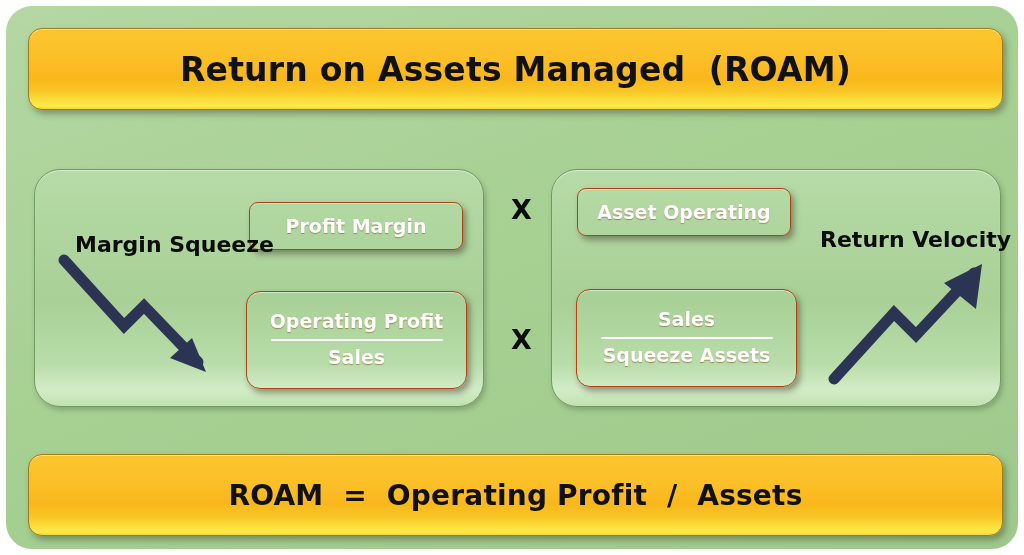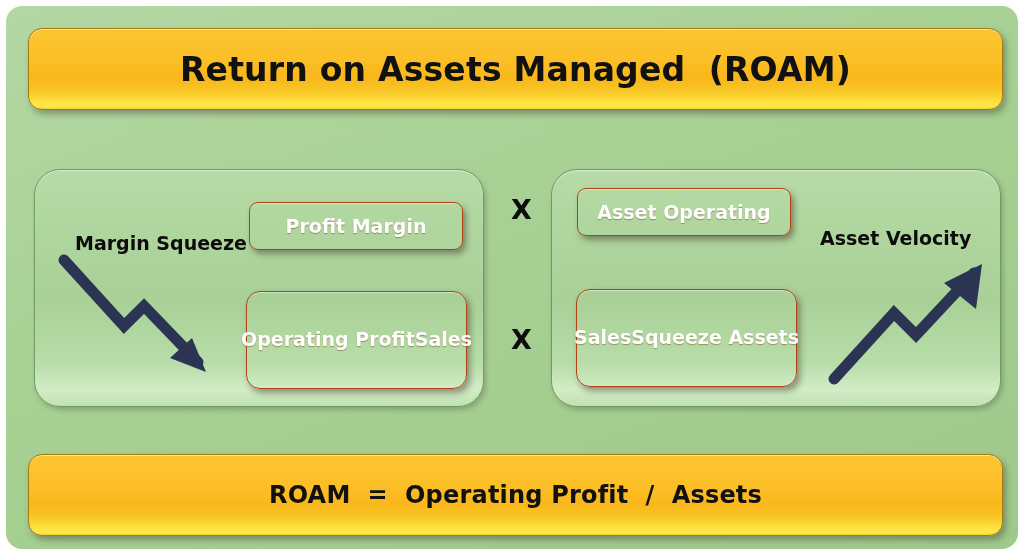--- a/index.html
+++ b/index.html
@@ -21,21 +21,21 @@
   }
 
   
   .board {
     position: absolute;
     left: 6px;
     top: 6px;
     width: 1012px;
     height: 543px;
     box-sizing: border-box;
-    border-radius: 16px;
+    border-radius: 26px;
     background: #a8d195;
     background: linear-gradient(160deg, #b4d7a3 0%, #a7d093 45%, #9fc98c 100%);
   }
 
   
   .banner {
     position: absolute;
     box-sizing: border-box;
     border-radius: 14px;
     border: 1px solid #a07c14;
@@ -58,21 +58,21 @@
   .banner-bottom{ left: 22px;  top: 448px; width: 975px; height: 82px; }
 
   .banner-text {
     color: #111111;
     font-size: 33px;
     font-weight: 600;
     letter-spacing: 0.2px;
     white-space: pre;
     font-family: "DejaVu Sans", "Liberation Sans", sans-serif;
   }
-  .banner-bottom .banner-text { font-size: 24px; }
+  .banner-bottom .banner-text { font-size: 28px; }
 
   
   .panel {
     position: absolute;
     top: 163px;
     width: 450px;
     height: 238px;
     box-sizing: border-box;
     border-radius: 26px;
     border: 1px solid #6f9b60;
@@ -125,21 +125,21 @@
   .obtn-pm { left: 243px; top: 196px; width: 214px; height: 48px; border-radius: 9px; }
   .obtn-at { left: 571px; top: 182px; width: 214px; height: 48px; border-radius: 9px; }
 
   
   .obtn-frac { border-radius: 14px; }
   .obtn-opsales   { left: 240px; top: 285px; width: 221px; height: 98px; }
   .obtn-salesasst { left: 570px; top: 283px; width: 221px; height: 98px; }
 
   .frac {
     display: flex;
-    flex-direction: row;
+    flex-direction: column;
     align-items: center;
     justify-content: center;
     width: 100%;
   }
   .frac-num, .frac-den {
     font-weight: 700;
     font-size: 19px;
     color: #ffffff;
     line-height: 1.05;
     white-space: nowrap;
@@ -165,21 +165,21 @@
     line-height: 1;
   }
   .xsym-top { left: 505px; top: 190px; }
   .xsym-bot { left: 505px; top: 320px; }
 
   
   .caption {
     position: absolute;
     color: #0c0c0c;
     font-weight: 700;
-    font-size: 19px;
+    font-size: 22px;
     white-space: nowrap;
     font-family: "DejaVu Sans", "Liberation Sans", sans-serif;
   }
   .caption-margin { left: 69px;  top: 226px; }
   .caption-asset  { left: 814px; top: 221px; }
 
   
   .arrow-svg {
     position: absolute;
     overflow: visible;
@@ -231,21 +231,21 @@
     </div>
 
     <div class="obtn obtn-frac obtn-salesasst">
       <div class="frac">
         <span class="frac-num">Sales</span>
         <div class="frac-bar"></div>
         <span class="frac-den">Squeeze Assets</span>
       </div>
     </div>
 
-    <span class="caption caption-asset">Asset Velocity</span>
+    <span class="caption caption-asset">Return Velocity</span>
 
     <svg class="arrow-svg arrow-up-wrap" viewBox="0 0 165 125">
       <path d="M 8 118 L 68 52 L 90 74 L 148 12" fill="none" stroke="#2b3553" stroke-width="11" stroke-linecap="round" stroke-linejoin="miter"></path>
       <path d="M 156 3 L 150 48 L 118 22 Z" fill="#2b3553"></path>
     </svg>
 
     <div class="banner banner-bottom">
       <span class="banner-text">ROAM  =  Operating Profit  /  Assets</span>
     </div>
 

